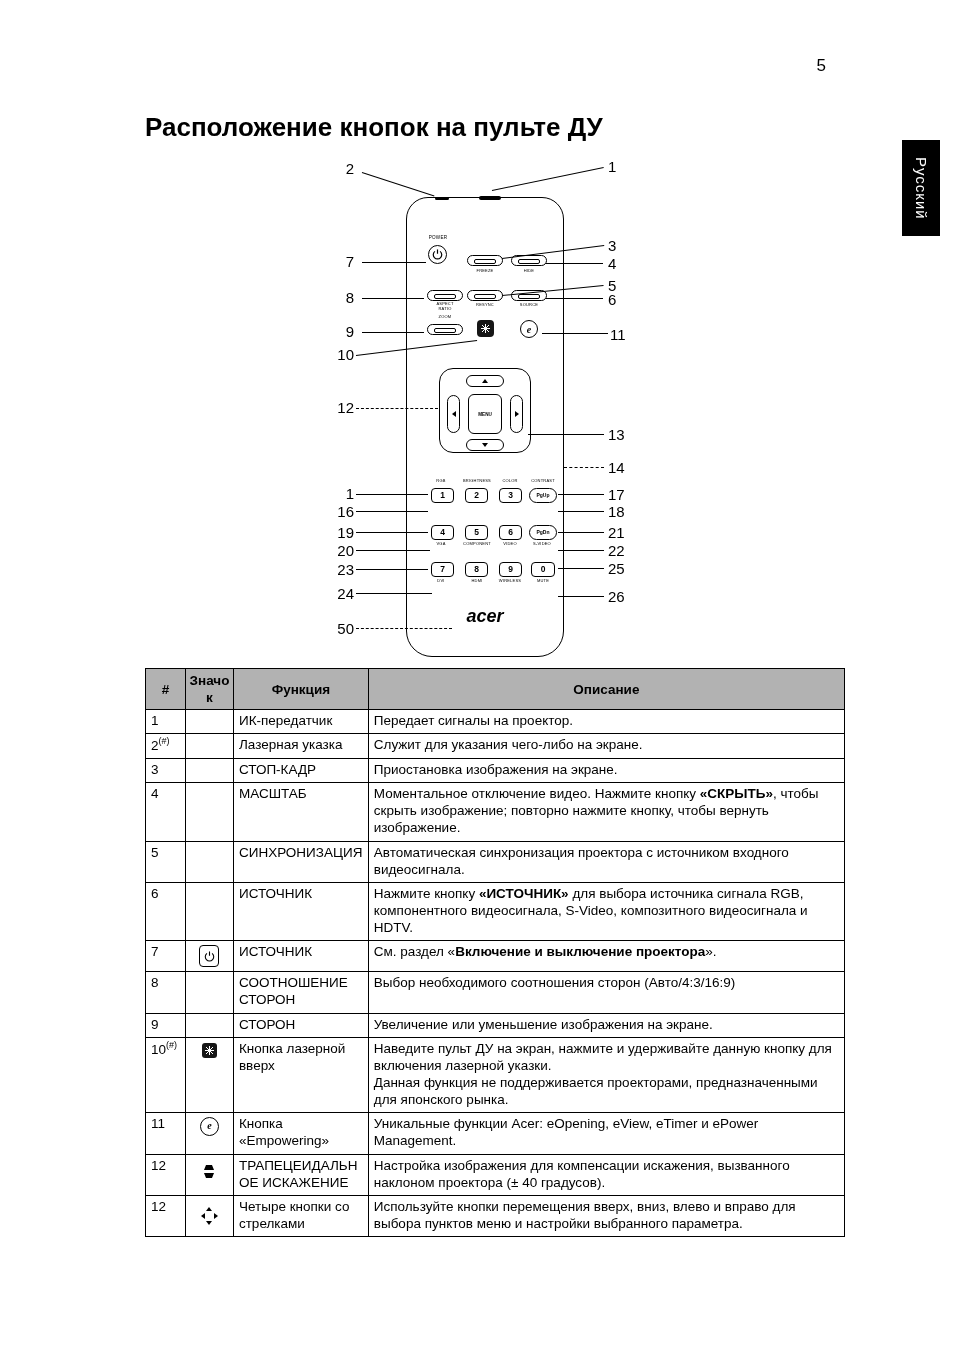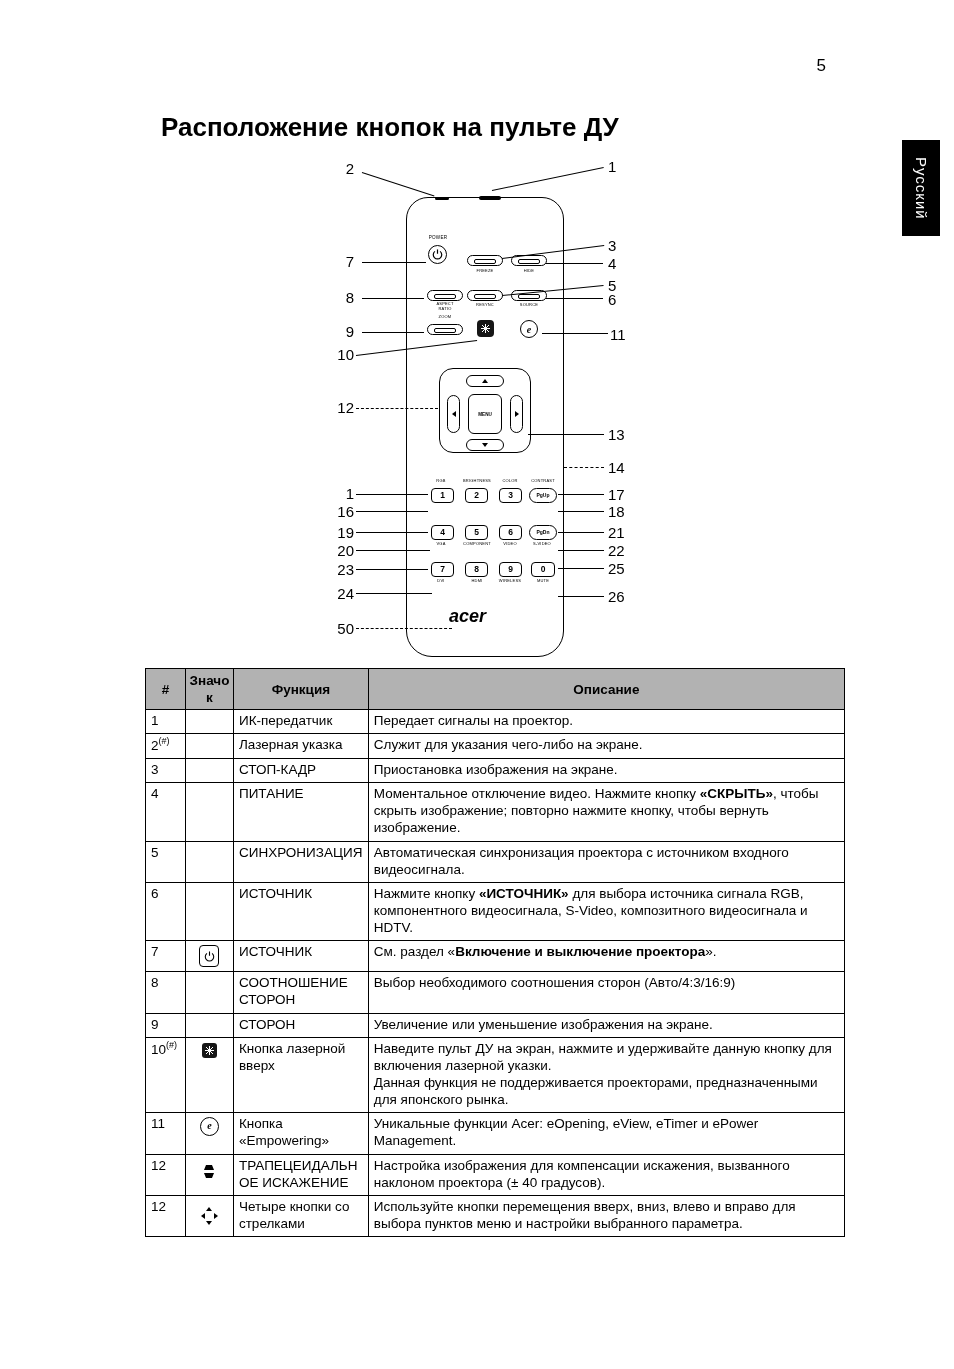--- a/index.html
+++ b/index.html
@@ -2,21 +2,21 @@
 <html><head>
 <meta charset="utf-8">
 <style>
   html,body{margin:0;padding:0;background:#fff;}
   .page{position:relative;width:954px;height:1369px;background:#fff;overflow:hidden;
         font-family:"Liberation Sans",sans-serif;color:#000;}
   .pgnum{position:absolute;left:780px;top:56px;width:46px;text-align:right;font-size:17px;}
   .lang{position:absolute;left:902px;top:140px;width:38px;height:96px;background:#000;color:#fff;
         display:flex;align-items:center;justify-content:center;}
   .lang span{writing-mode:vertical-rl;font-size:15px;letter-spacing:1px;}
-  .title{position:absolute;left:161px;top:112px;font-size:26px;font-weight:bold;margin:0;}
+  .title{position:absolute;left:145px;top:112px;font-size:26px;font-weight:bold;margin:0;}
 
   
   .remote{position:absolute;left:406px;top:197px;width:156px;height:458px;
           border:1.6px solid #000;border-radius:22px 22px 26px 26px;background:#fff;}
   .remote *{box-sizing:border-box;}
   .notch{position:absolute;background:#000;border-radius:2px;}
   .rlabel{position:absolute;font-size:4px;line-height:1.2;text-align:center;letter-spacing:.2px;}
   .rlabel.big{font-size:4.6px;}
   .pill{position:absolute;border:1.2px solid #000;border-radius:6px;background:#fff;}
   .pill::after{content:"";position:absolute;left:6px;right:6px;top:50%;margin-top:-2px;height:3px;
@@ -30,21 +30,21 @@
         font-family:"Liberation Serif",serif;font-style:italic;font-weight:bold;font-size:10px;}
   .dpad{position:absolute;border:1.2px solid #000;border-radius:14px;background:#fff;}
   .dpill{position:absolute;border:1.1px solid #000;border-radius:7px;background:#fff;
          display:flex;align-items:center;justify-content:center;}
   .menu-btn{position:absolute;border:1.2px solid #000;border-radius:6px;background:#fff;
             display:flex;align-items:center;justify-content:center;font-size:4.6px;font-weight:bold;}
   .kbtn{position:absolute;height:15px;border:1.3px solid #000;border-radius:4px;background:#fff;
         text-align:center;font-weight:bold;font-size:8.5px;line-height:13px;}
   .pgbtn{border-radius:8px;font-size:5px;line-height:12px;}
   .brand{position:absolute;font-family:"Liberation Sans",sans-serif;font-style:italic;
-         font-weight:bold;font-size:18px;}
+         font-weight:bold;font-size:18px;text-align:center;}
 
   
   .t-up{width:0;height:0;border-left:3px solid transparent;border-right:3px solid transparent;border-bottom:4px solid #000;}
   .t-down{width:0;height:0;border-left:3px solid transparent;border-right:3px solid transparent;border-top:4px solid #000;}
   .t-left{width:0;height:0;border-top:3px solid transparent;border-bottom:3px solid transparent;border-right:4px solid #000;}
   .t-right{width:0;height:0;border-top:3px solid transparent;border-bottom:3px solid transparent;border-left:4px solid #000;}
 
   
   .co{position:absolute;font-size:15px;}
   .co.l{width:26px;text-align:right;}
@@ -265,21 +265,21 @@
       </tr>
       <tr>
         <td class="c-num"><span>3</span></td>
         <td class="c-icon"></td>
         <td class="c-func">СТОП-КАДР</td>
         <td class="desc">Приостановка изображения на экране.</td>
       </tr>
       <tr>
         <td class="c-num"><span>4</span></td>
         <td class="c-icon"></td>
-        <td class="c-func">ПИТАНИЕ</td>
+        <td class="c-func">МАСШТАБ</td>
         <td class="desc">Моментальное отключение видео. Нажмите кнопку <b>«СКРЫТЬ»</b>, чтобы скрыть изображение; повторно нажмите кнопку, чтобы вернуть изображение.</td>
       </tr>
       <tr>
         <td class="c-num"><span>5</span></td>
         <td class="c-icon"></td>
         <td class="c-func">СИНХРОНИЗАЦИЯ</td>
         <td class="desc">Автоматическая синхронизация проектора с источником входного видеосигнала.</td>
       </tr>
       <tr>
         <td class="c-num"><span>6</span></td>

